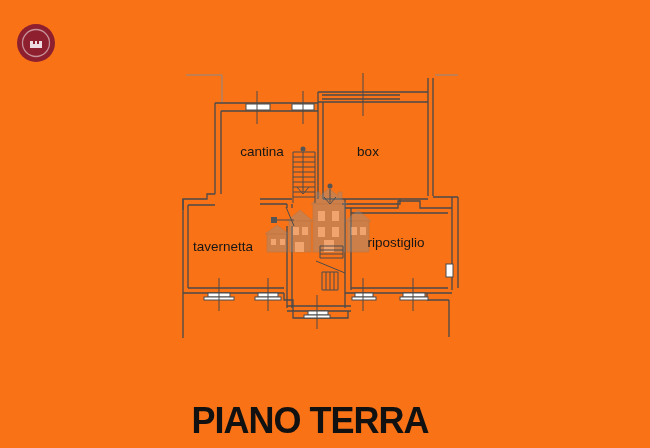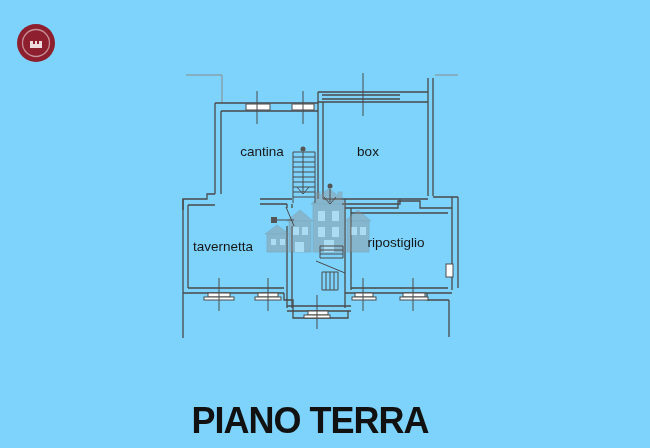--- a/index.html
+++ b/index.html
@@ -1,19 +1,19 @@
 <!DOCTYPE html>
 <html><head>
 <meta charset="utf-8">
 <style>
   html,body{margin:0;padding:0;background:#ffffff;}
   .screen{
     position:relative;
     width:650px;height:448px;
-    background:#7dd3fc;
+    background:#f97316;
     font-family:"Liberation Sans", sans-serif;
     overflow:hidden;
   }
   svg{display:block;}
   .room-label{
     font-family:"Liberation Sans", sans-serif;
     font-size:13.5px;
     fill:#161616;
   }
   .plan-title{

